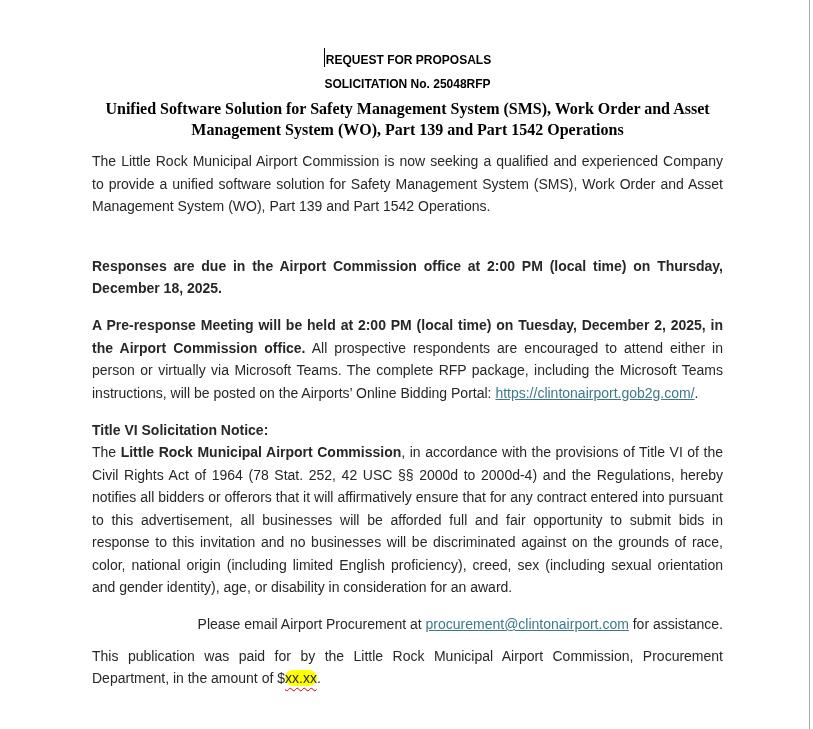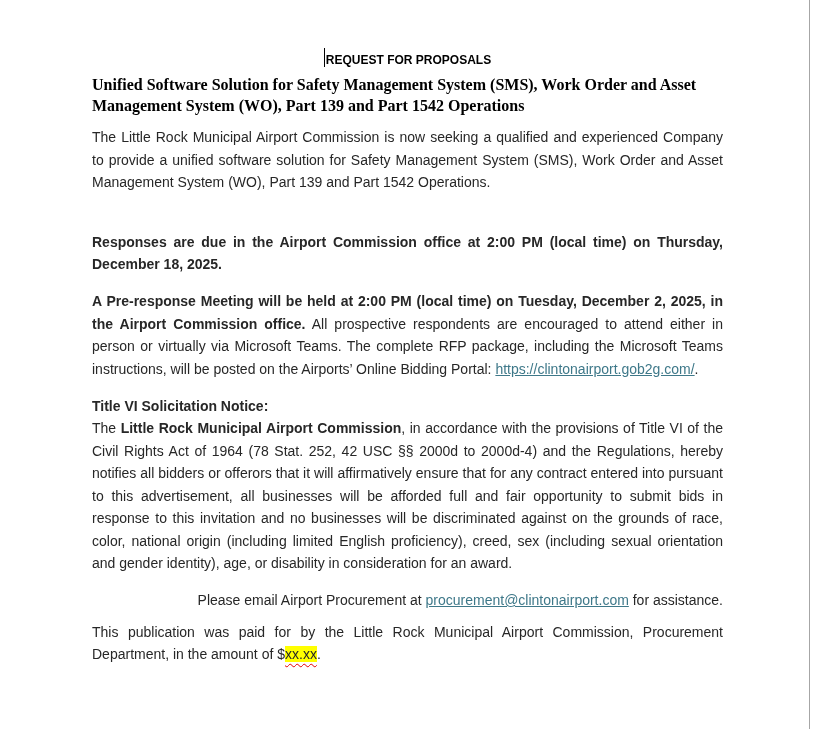--- a/index.html
+++ b/index.html
@@ -11,46 +11,47 @@
     width:813px;height:729px;background:var(--page-bg);overflow:hidden;position:relative;
     font-family:"Liberation Sans","DejaVu Sans",sans-serif;
   }
   .page-edge-line{position:absolute;top:0;right:3px;width:1px;height:729px;background:var(--page-edge);}
   .content{
     position:absolute;left:92px;top:48px;width:631px;
     color:var(--body-text);font-size:14px;line-height:22.5px;
   }
   .h-sans{margin:0;text-align:center;font-weight:bold;font-size:12px;line-height:24px;color:var(--heading-text);}
   .h-serif{
-    margin:2px 0 0 0;font-weight:bold;color:#000000;
+    margin:2px 0 0 0;text-align:center;font-weight:bold;color:#000000;
     font-family:"Liberation Serif","DejaVu Serif",serif;font-size:16px;line-height:21px;
   }
   p{margin:0 0 14.5px 0;}
   .just{text-align:justify;text-justify:inter-word;}
   .intro{margin-top:10px;}
   .gap-lg{margin-top:11px;}
   .bold{font-weight:bold;margin-top:37px;}
   .section-heading{font-weight:bold;margin:0;}
   .link{color:var(--link);text-decoration:underline;cursor:pointer;}
   .email-line{text-align:right;margin-bottom:9px;}
   .pub{margin-bottom:0;}
-  .hl{background:var(--highlight);}
+  .hl{background:var(--highlight);border-radius:8px;}
   .sq{
     text-decoration-line:underline;text-decoration-style:wavy;
     text-decoration-color:var(--squiggle);text-decoration-thickness:1px;text-underline-offset:4px;
   }
   .caret{display:inline-block;width:1px;height:19px;background:#000;vertical-align:-3px;margin-right:1px;}
 </style>
 </head>
 <body>
 
 <div class="content">
 
   <h1 class="h-sans"><span class="caret"></span><span>REQUEST FOR PROPOSALS</span></h1>
 
+  <h2 class="h-sans">SOLICITATION No. 25048RFP</h2>
 
   <h3 class="h-serif">Unified Software Solution for Safety Management System (SMS), Work Order and Asset Management System (WO), Part 139 and Part 1542 Operations</h3>
 
   <p class="just intro">The Little Rock Municipal Airport Commission is now seeking a qualified and experienced Company to provide a unified software solution for Safety Management System (SMS), Work Order and Asset Management System (WO), Part 139 and Part 1542 Operations.</p>
 
   <p class="just bold gap-lg">Responses are due in the Airport Commission office at 2:00 PM (local time) on Thursday, December 18, 2025.</p>
 
   <p class="just"><span class="bold">A Pre-response Meeting will be held at 2:00 PM (local time) on Tuesday, December 2, 2025, in the Airport Commission office.</span><span> All prospective respondents are encouraged to attend either in person or virtually via Microsoft Teams. The complete RFP package, including the Microsoft Teams instructions, will be posted on the Airports’ Online Bidding Portal: </span><a class="link">https://clintonairport.gob2g.com/</a><span>.</span></p>
 
   <p class="section-heading">Title VI Solicitation Notice:</p>

